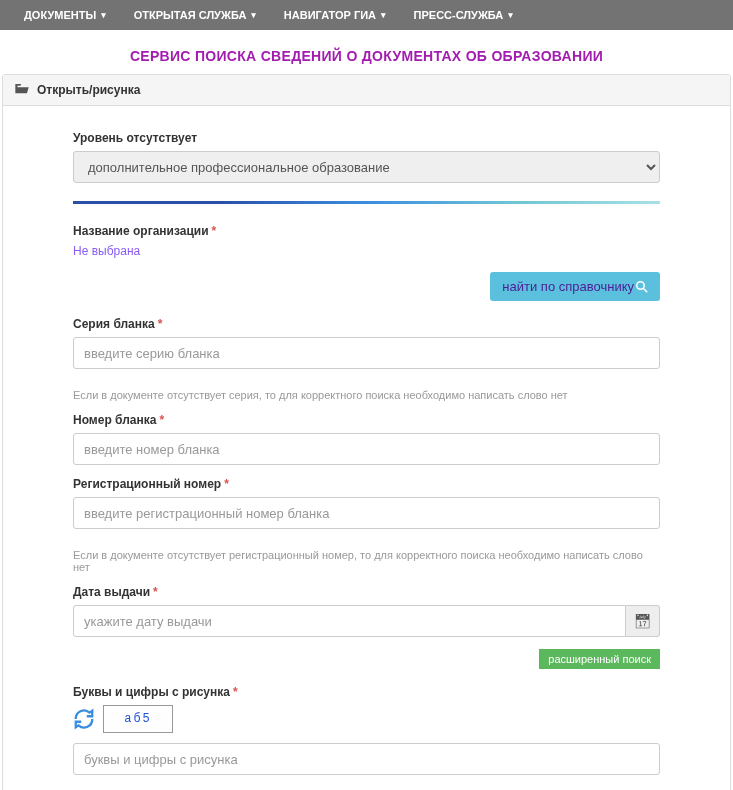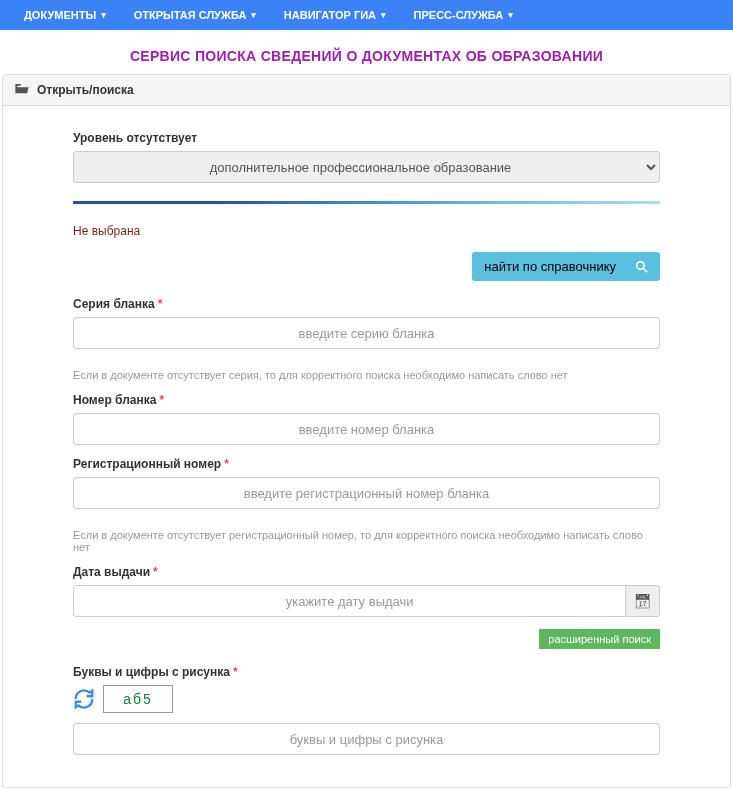--- a/index.html
+++ b/index.html
@@ -4,21 +4,21 @@
   <style>
     * { box-sizing: border-box; margin: 0; padding: 0; }
     body {
       font-family: Arial, Helvetica, sans-serif;
       font-size: 13px;
       color: #333;
       background: #fff;
       width: 733px;
     }
     .navbar {
-      background: #3b82f6;
+      background: #737373;
       height: 30px;
       display: flex;
       padding: 0 10px;
     }
     .navbar-item {
       color: #fff;
       font-size: 11px;
       font-weight: bold;
       padding: 0 14px;
       display: flex;
@@ -75,57 +75,56 @@
     }
     .required {
       color: #d9534f;
       margin-left: 3px;
     }
     .form-control {
       width: 100%;
       height: 32px;
       border: 1px solid #ccc;
       border-radius: 3px;
-      padding: 0 27px;
+      padding: 0 10px;
       font-size: 13px;
       color: #555;
-      text-align: center;
     }
     .form-control::placeholder {
       color: #999;
     }
     select.form-control {
       cursor: pointer;
     }
     .separator {
       height: 3px;
       background: linear-gradient(90deg, #2b4fa8 0%, #2b4fa8 25%, #3b8de0 50%, #6ec5d5 75%, #a8e0e6 100%);
       margin: 18px 0 20px;
     }
     .not-selected {
       font-size: 12px;
-      color: #7f1d1d;
+      color: #8b5cf6;
       margin-top: 4px;
     }
     .btn-spravochnik-wrapper {
       text-align: right;
       margin-top: 14px;
       margin-bottom: 16px;
     }
     .btn-spravochnik {
       background: #5bc0de;
-      color: #000000;
+      color: #4c1d95;
       border: none;
       border-radius: 3px;
       padding: 7px 12px;
       font-size: 13px;
       cursor: pointer;
       display: inline-flex;
       align-items: center;
-      gap: 20px;
+      gap: 2px;
     }
     .search-icon {
       width: 12px;
       height: 12px;
     }
     .help-text {
       font-size: 11px;
       color: #999;
       margin-top: 20px;
     }
@@ -176,23 +175,23 @@
       height: 22px;
       cursor: pointer;
     }
     .captcha-img {
       width: 70px;
       height: 28px;
       border: 1px solid #999;
       display: flex;
       align-items: center;
       justify-content: center;
-      font-family: Liberation Sans, sans-serif;
-      font-size: 14px;
-      color: #15803d;
+      font-family: Liberation Mono, monospace;
+      font-size: 12px;
+      color: #1d4ed8;
       letter-spacing: 2px;
       background: #fefefe;
     }
   </style>
 </head>
 <body>
 
 <div class="navbar">
   <div class="navbar-item">
     <span>ДОКУМЕНТЫ</span>
@@ -214,34 +213,37 @@
 
 <div class="page-title">СЕРВИС ПОИСКА СВЕДЕНИЙ О ДОКУМЕНТАХ ОБ ОБРАЗОВАНИИ</div>
 
 <div class="panel">
   <div class="panel-heading">
     <span>
       <svg class="folder-icon" viewBox="0 0 16 12" fill="#555">
         <path d="M0 2 L0 11 L14 11 L16 4 L3 4 L2 2 Z M0 2 L6 2 L7 0 L0 0 Z"></path>
       </svg>
     </span>
-    <span>Открыть/поиска</span>
+    <span>Открыть/рисунка</span>
   </div>
   <div class="panel-body">
 
     <div class="form-group">
       <label class="form-label">Уровень отсутствует</label>
       <select class="form-control">
         <option>дополнительное профессиональное образование</option>
       </select>
     </div>
 
     <div class="separator"></div>
 
     <div class="form-group">
+      <label class="form-label">
+        <span>Название организации</span><span class="required">*</span>
+      </label>
       <div class="not-selected">Не выбрана</div>
       <div class="btn-spravochnik-wrapper">
         <button class="btn-spravochnik">
           <span>найти по справочнику</span>
           <svg class="search-icon" viewBox="0 0 16 16" fill="none" stroke="#fff" stroke-width="2">
             <circle cx="6" cy="6" r="5"></circle>
             <line x1="10" y1="10" x2="15" y2="15"></line>
           </svg>
         </button>
       </div>

